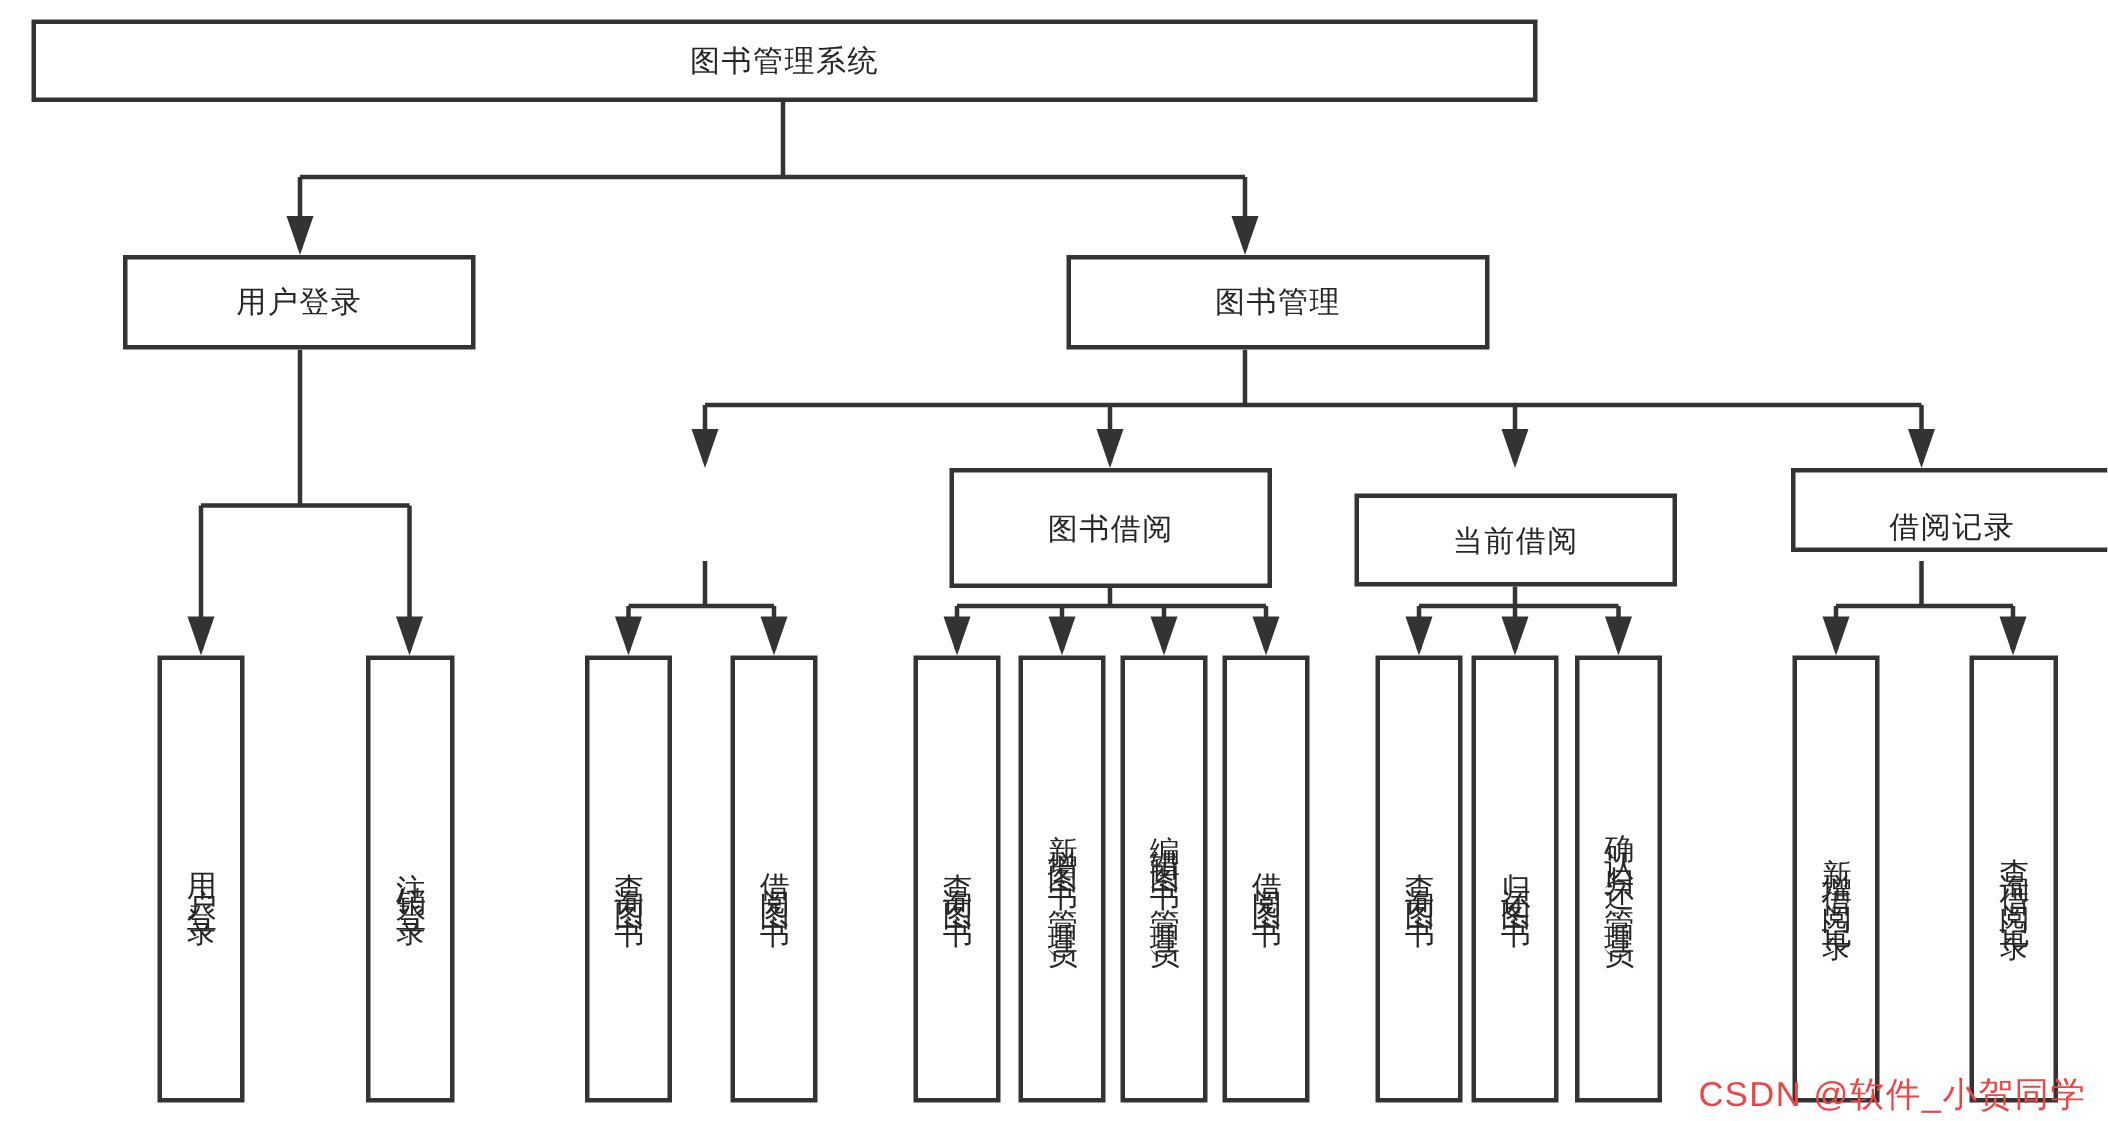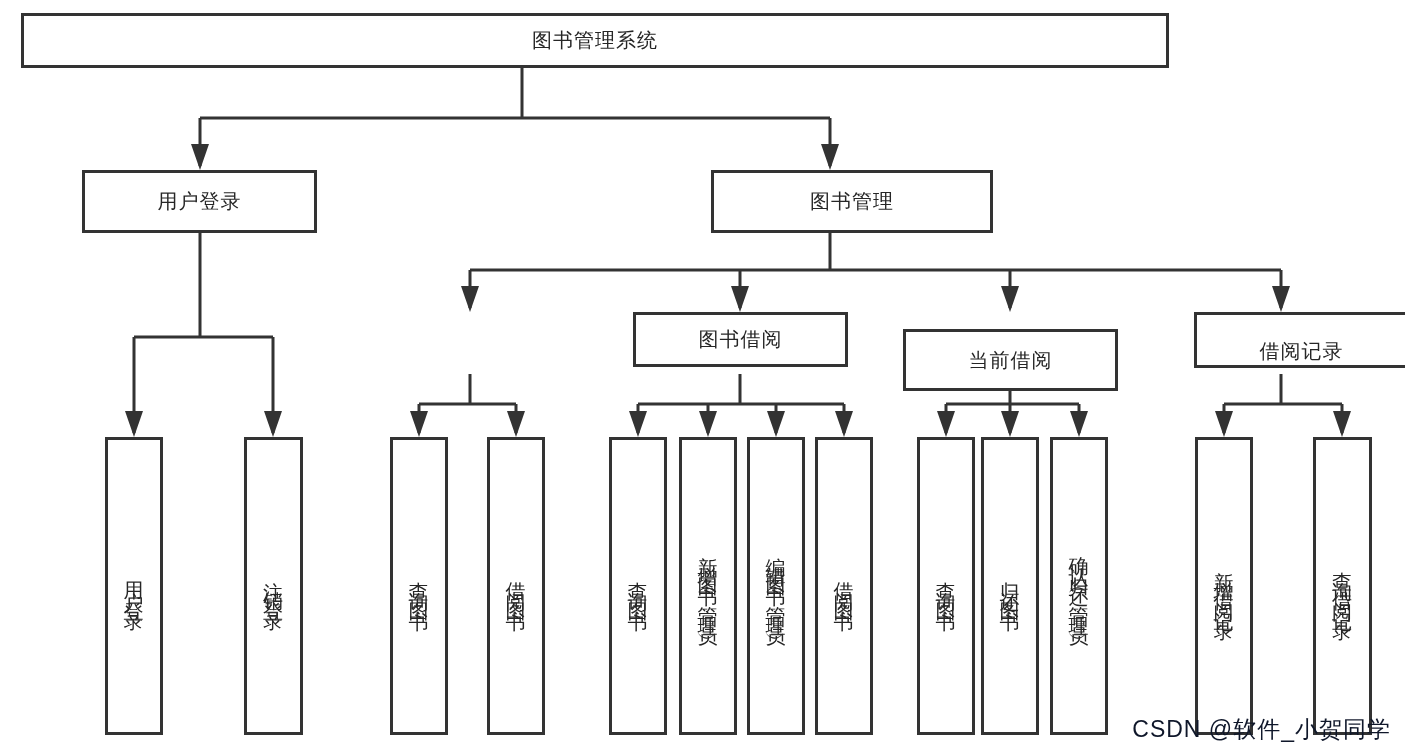--- a/index.html
+++ b/index.html
@@ -15,21 +15,21 @@
     color:#262626; z-index:2;
   }
   .h-node { font-size:20px; letter-spacing:1px; }
   .v-node .vtext {
     writing-mode:vertical-rl; text-orientation:mixed;
     font-size:20px; line-height:20px; letter-spacing:10px;
     white-space:nowrap;
   }
   .watermark {
     position:absolute; right:14px; bottom:2px; z-index:3;
-    font-size:23px; color:#0f172a; letter-spacing:1px;
+    font-size:23px; color:#ef4444; letter-spacing:1px;
   }
 </style>
 </head>
 <body>
 
 <div class="canvas">
 
   <svg class="connectors" width="1405" height="747" viewBox="0 0 1405 747">
     <path fill="none" stroke="#333333" stroke-width="3" d="
       M522 68 V118 M200 118 H830 M200 118 V166 M830 118 V166
@@ -55,32 +55,32 @@
       <polygon points="767,411 785,411 776,437"></polygon>
       <polygon points="835,411 853,411 844,437"></polygon>
       <polygon points="937,411 955,411 946,437"></polygon>
       <polygon points="1001,411 1019,411 1010,437"></polygon>
       <polygon points="1070,411 1088,411 1079,437"></polygon>
       <polygon points="1215,411 1233,411 1224,437"></polygon>
       <polygon points="1333,411 1351,411 1342,437"></polygon>
     </g>
   </svg>
 
-  <div class="node h-node" style="left:21px; top:13px; width:1148px; height:55px;">
+  <div class="node h-node" style="left:21px; top:13px; width:1004px; height:55px;">
     <span>图书管理系统</span>
   </div>
 
   <div class="node h-node" style="left:82px; top:170px; width:235px; height:63px;">
     <span>用户登录</span>
   </div>
   <div class="node h-node" style="left:711px; top:170px; width:282px; height:63px;">
     <span>图书管理</span>
   </div>
 
-  <div class="node h-node" style="left:633px; top:312px; width:215px; height:55px;">
+  <div class="node h-node" style="left:633px; top:312px; width:215px; height:80px;">
     <span>图书借阅</span>
   </div>
   <div class="node h-node" style="left:903px; top:312px; width:215px; height:62px;margin-top:17px;">
     <span>当前借阅</span>
   </div>
   <div class="node h-node" style="left:1194px; top:312px; width:215px; height:56px;align-items:flex-end;">
     <span>借阅记录</span>
   </div>
 
   <div class="node v-node" style="left:105px; top:437px; width:58px; height:298px;">

